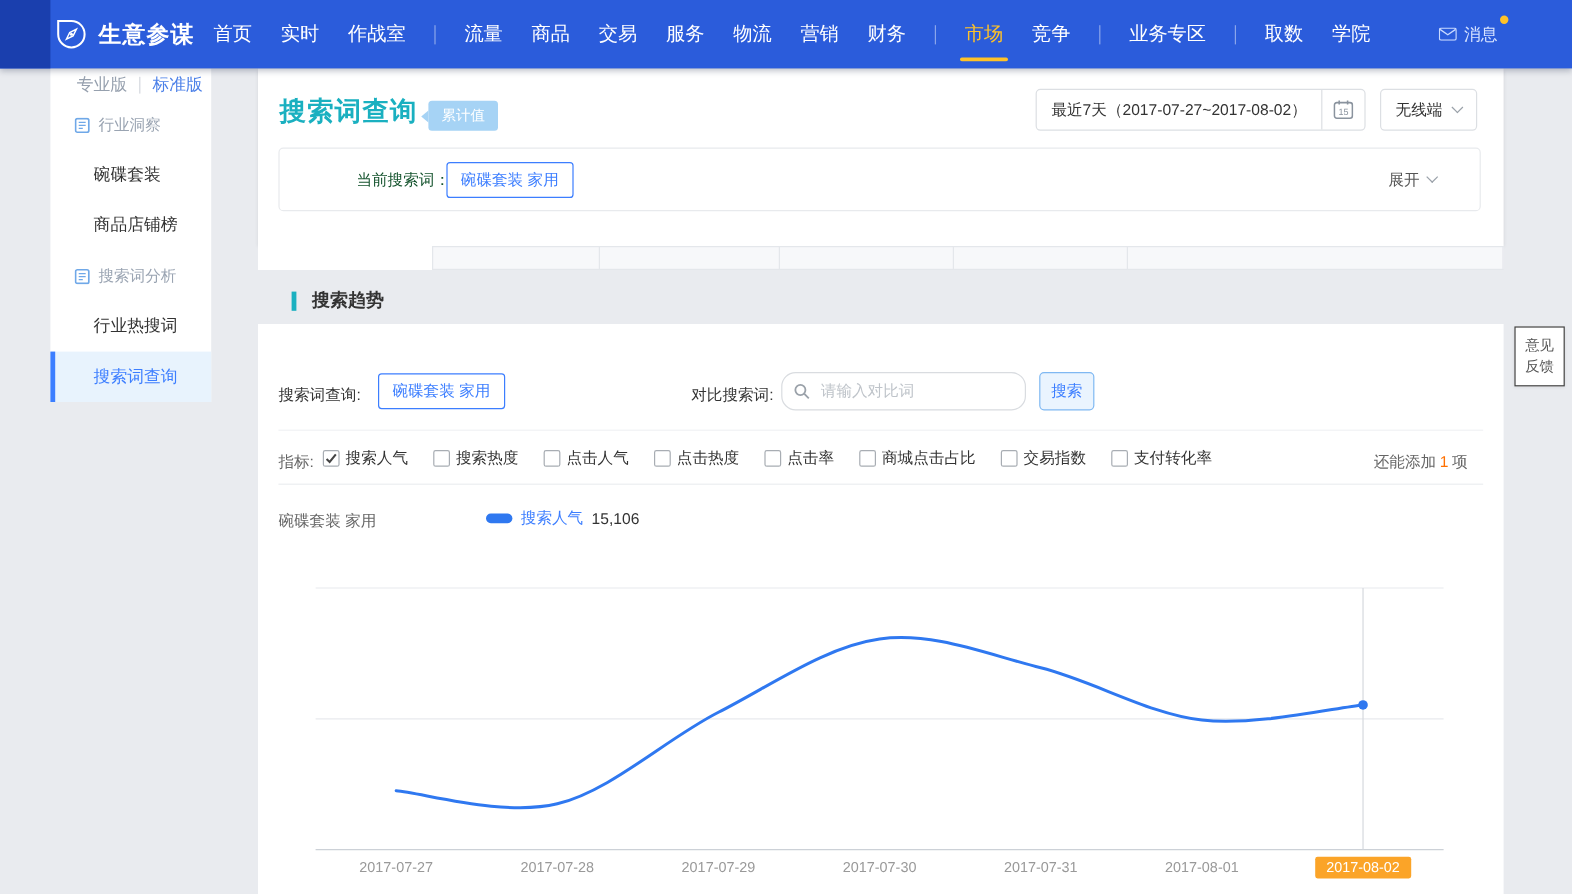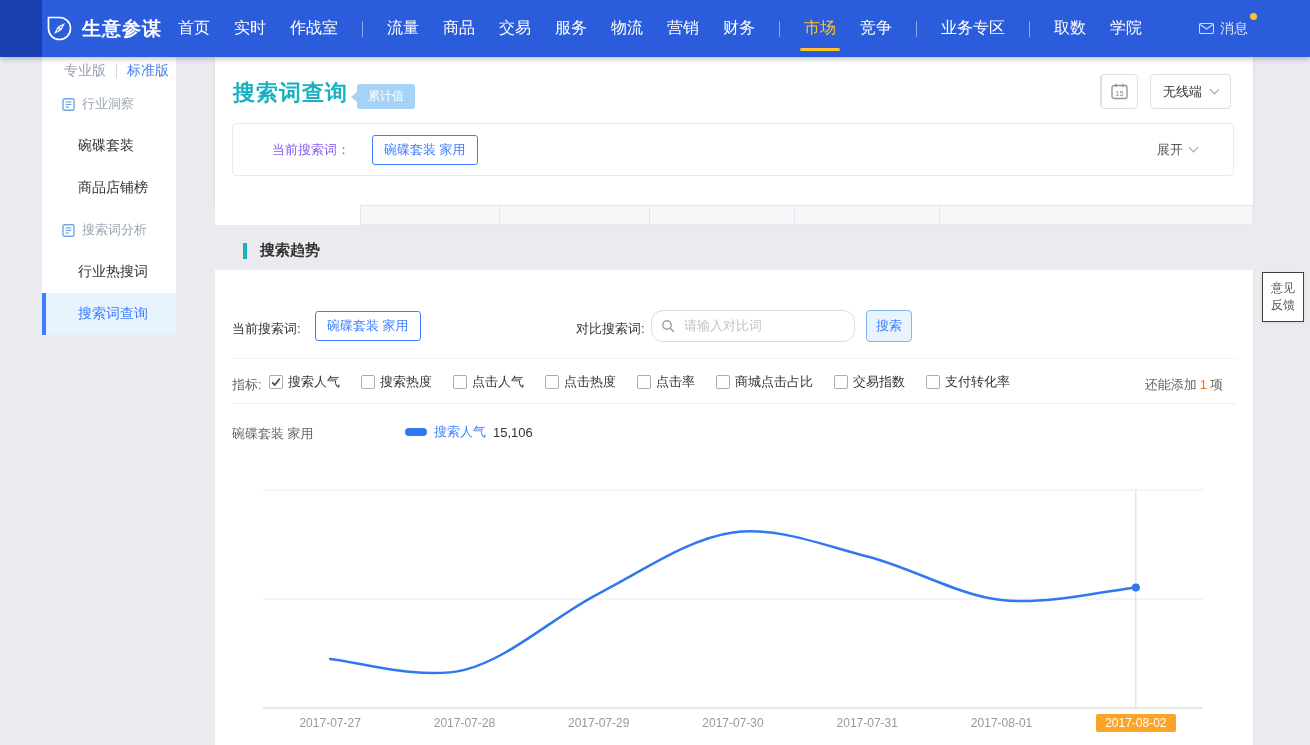--- a/index.html
+++ b/index.html
@@ -44,21 +44,21 @@
   .page-title{position:absolute;left:18px;top:21px;font-size:22px;font-weight:bold;color:var(--teal);letter-spacing:1px}
   .cumulative-badge{position:absolute;left:142px;top:27px;background:var(--badge);color:#fff;font-size:12px;padding:4px 11px;border-radius:3px}
   .cumulative-badge::before{content:"";position:absolute;left:-6px;top:50%;margin-top:-5px;border:5px solid transparent;border-right:6px solid var(--badge);border-left:0}
   .header-controls{position:absolute;right:22px;top:17px;display:flex;gap:12px}
   .date-box{display:flex;align-items:center;height:35px;border:1px solid #DCDFE3;border-radius:4px;background:#fff}
   .date-text{padding:0 12px;font-size:13px;color:#333;white-space:nowrap}
   .cal-seg{width:36px;height:33px;border-left:1px solid #DCDFE3;display:flex;align-items:center;justify-content:center}
   .terminal-box{display:flex;align-items:center;height:35px;border:1px solid #DCDFE3;border-radius:4px;padding:0 12px;gap:9px;font-size:13px;color:#333}
   .chev{width:7px;height:7px;border-right:1.2px solid #9AA1A9;border-bottom:1.2px solid #9AA1A9;transform:rotate(45deg);display:inline-block;margin-top:-4px}
   .query-box{position:absolute;left:17px;top:66px;width:1002px;height:53px;border:1px solid #E8EAED;border-radius:4px}
-  .qb-label{position:absolute;left:39px;top:50%;transform:translateY(-50%);font-size:13px;color:#8b5cf6}
+  .qb-label{position:absolute;left:64px;top:50%;transform:translateY(-50%);font-size:13px;color:#14532d}
   .word-tag{display:inline-block;border:1px solid var(--accent);color:var(--accent);font-size:13px;padding:5px 11px;border-radius:3px;background:#fff;white-space:nowrap}
   .qb-tag{position:absolute;left:139px;top:50%;transform:translateY(-50%)}
   .qb-expand{position:absolute;right:36px;top:50%;transform:translateY(-50%);font-size:13px;color:#555;display:flex;gap:7px;align-items:center}
 
   
   .tabstrip{position:absolute;left:215px;top:205px;width:1038px;height:20px;display:flex}
   .tab-cell{height:20px;background:#F7F8FA;border:1px solid #E4E7EB;border-left:none}
   .tab-cell:first-child{background:#fff;border:none}
   .tab-cell:nth-child(1){width:145px}
   .tab-cell:nth-child(2){width:140px;border-left:1px solid #E4E7EB}
@@ -185,20 +185,21 @@
   <div class="side-row side-child selected" data-interactable="true">
     <span data-interactable="false">搜索词查询</span>
   </div>
 </aside>
 
 <section class="card1" data-interactable="false">
   <h1 class="page-title" data-interactable="false">搜索词查询</h1>
   <span class="cumulative-badge" data-interactable="false">累计值</span>
   <div class="header-controls" data-interactable="false">
     <div class="date-box" data-interactable="true">
+      <span class="date-text" data-interactable="false">最近7天（2017-07-27~2017-08-02）</span>
       <span class="cal-seg" data-interactable="true">
         <svg width="17" height="17" viewBox="0 0 17 17" data-interactable="false">
           <rect x="1" y="2.5" width="15" height="13" rx="2" fill="none" stroke="#8A939E" stroke-width="1.3"></rect>
           <line x1="5" y1="0.8" x2="5" y2="4" stroke="#8A939E" stroke-width="1.3"></line>
           <line x1="12" y1="0.8" x2="12" y2="4" stroke="#8A939E" stroke-width="1.3"></line>
           <text x="8.5" y="12.8" text-anchor="middle" font-size="7.5" fill="#8A939E">15</text>
         </svg>
       </span>
     </div>
     <div class="terminal-box" data-interactable="true">
@@ -224,21 +225,21 @@
   <div class="tab-cell" data-interactable="true"></div>
   <div class="tab-cell" data-interactable="true"></div>
 </div>
 
 <div class="section-head" data-interactable="false">
   <span class="section-bar" data-interactable="false"></span>
   <span class="section-title" data-interactable="false">搜索趋势</span>
 </div>
 
 <section class="card2" data-interactable="false">
-  <span class="c2-current-label" data-interactable="false">当前搜索词:</span>
+  <span class="c2-current-label" data-interactable="false">搜索词查询:</span>
   <span class="word-tag c2-word-tag" data-interactable="true">碗碟套装 家用</span>
   <span class="c2-compare-label" data-interactable="false">对比搜索词:</span>
   <span class="c2-compare-wrap" data-interactable="false">
     <svg width="14" height="14" viewBox="0 0 14 14" data-interactable="false">
       <circle cx="6" cy="6" r="4.2" fill="none" stroke="#9AA1A9" stroke-width="1.5"></circle>
       <line x1="9.3" y1="9.3" x2="13" y2="13" stroke="#9AA1A9" stroke-width="1.5"></line>
     </svg>
     <input class="c2-compare-input" type="text" data-interactable="true" placeholder="请输入对比词" style="">
   </span>
   <button class="c2-search-btn" data-interactable="true">搜索</button>

